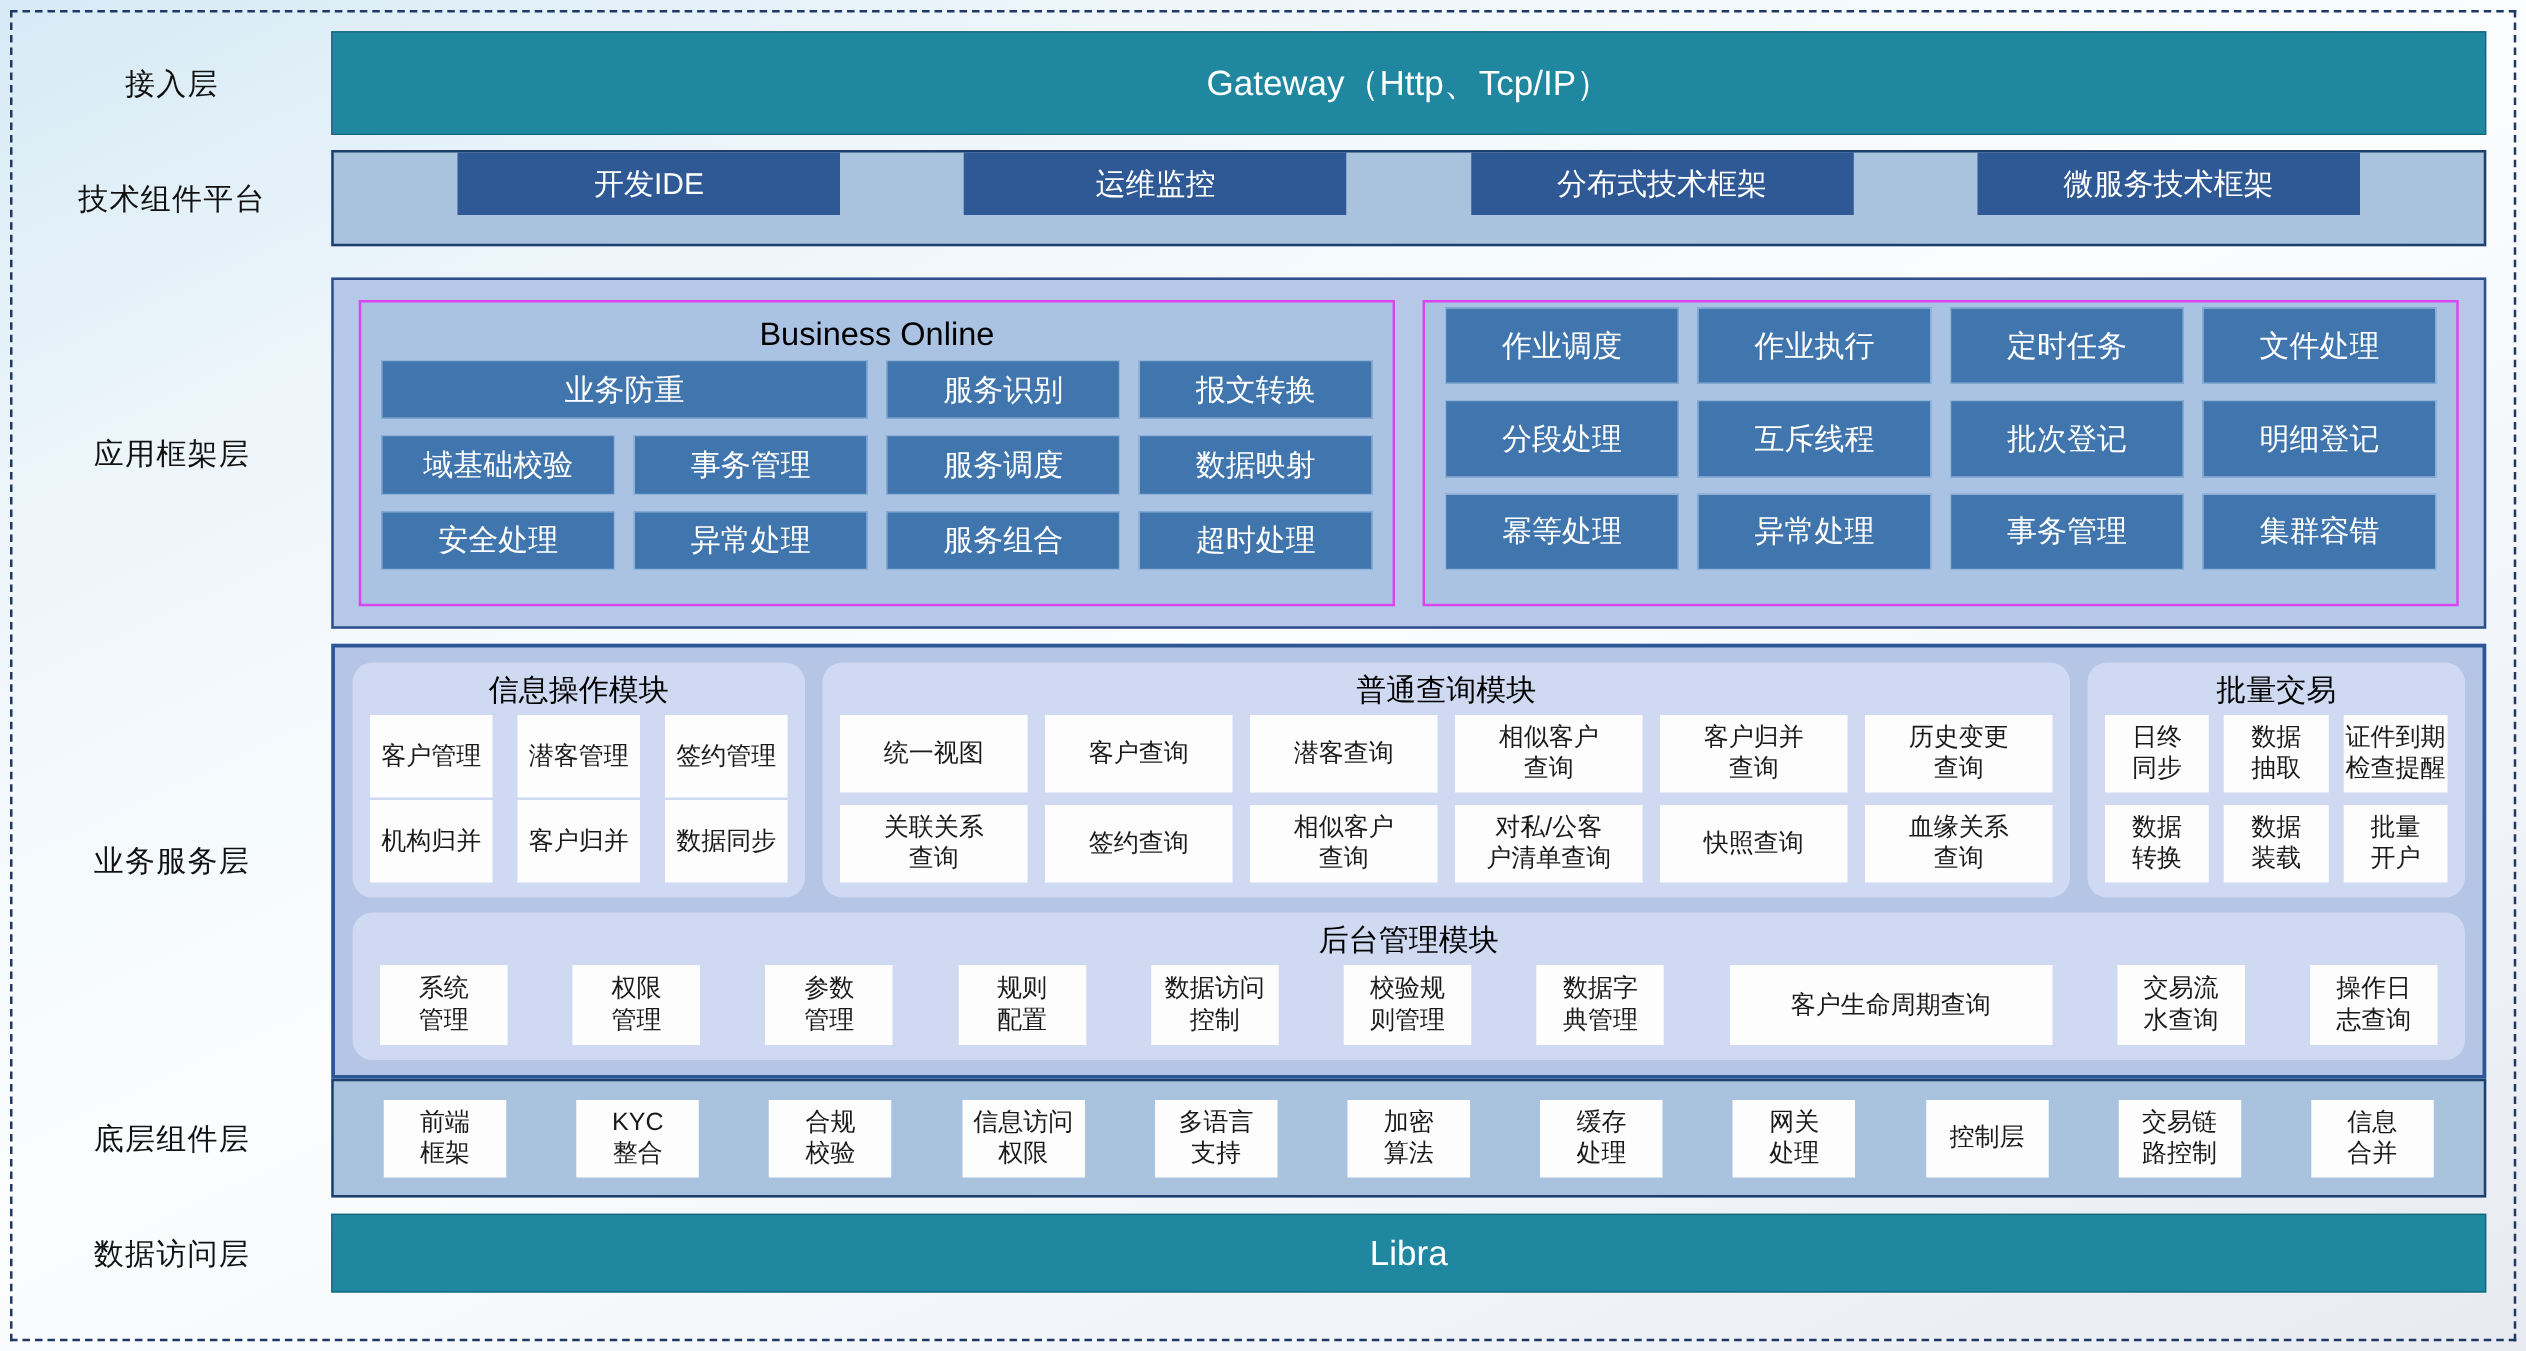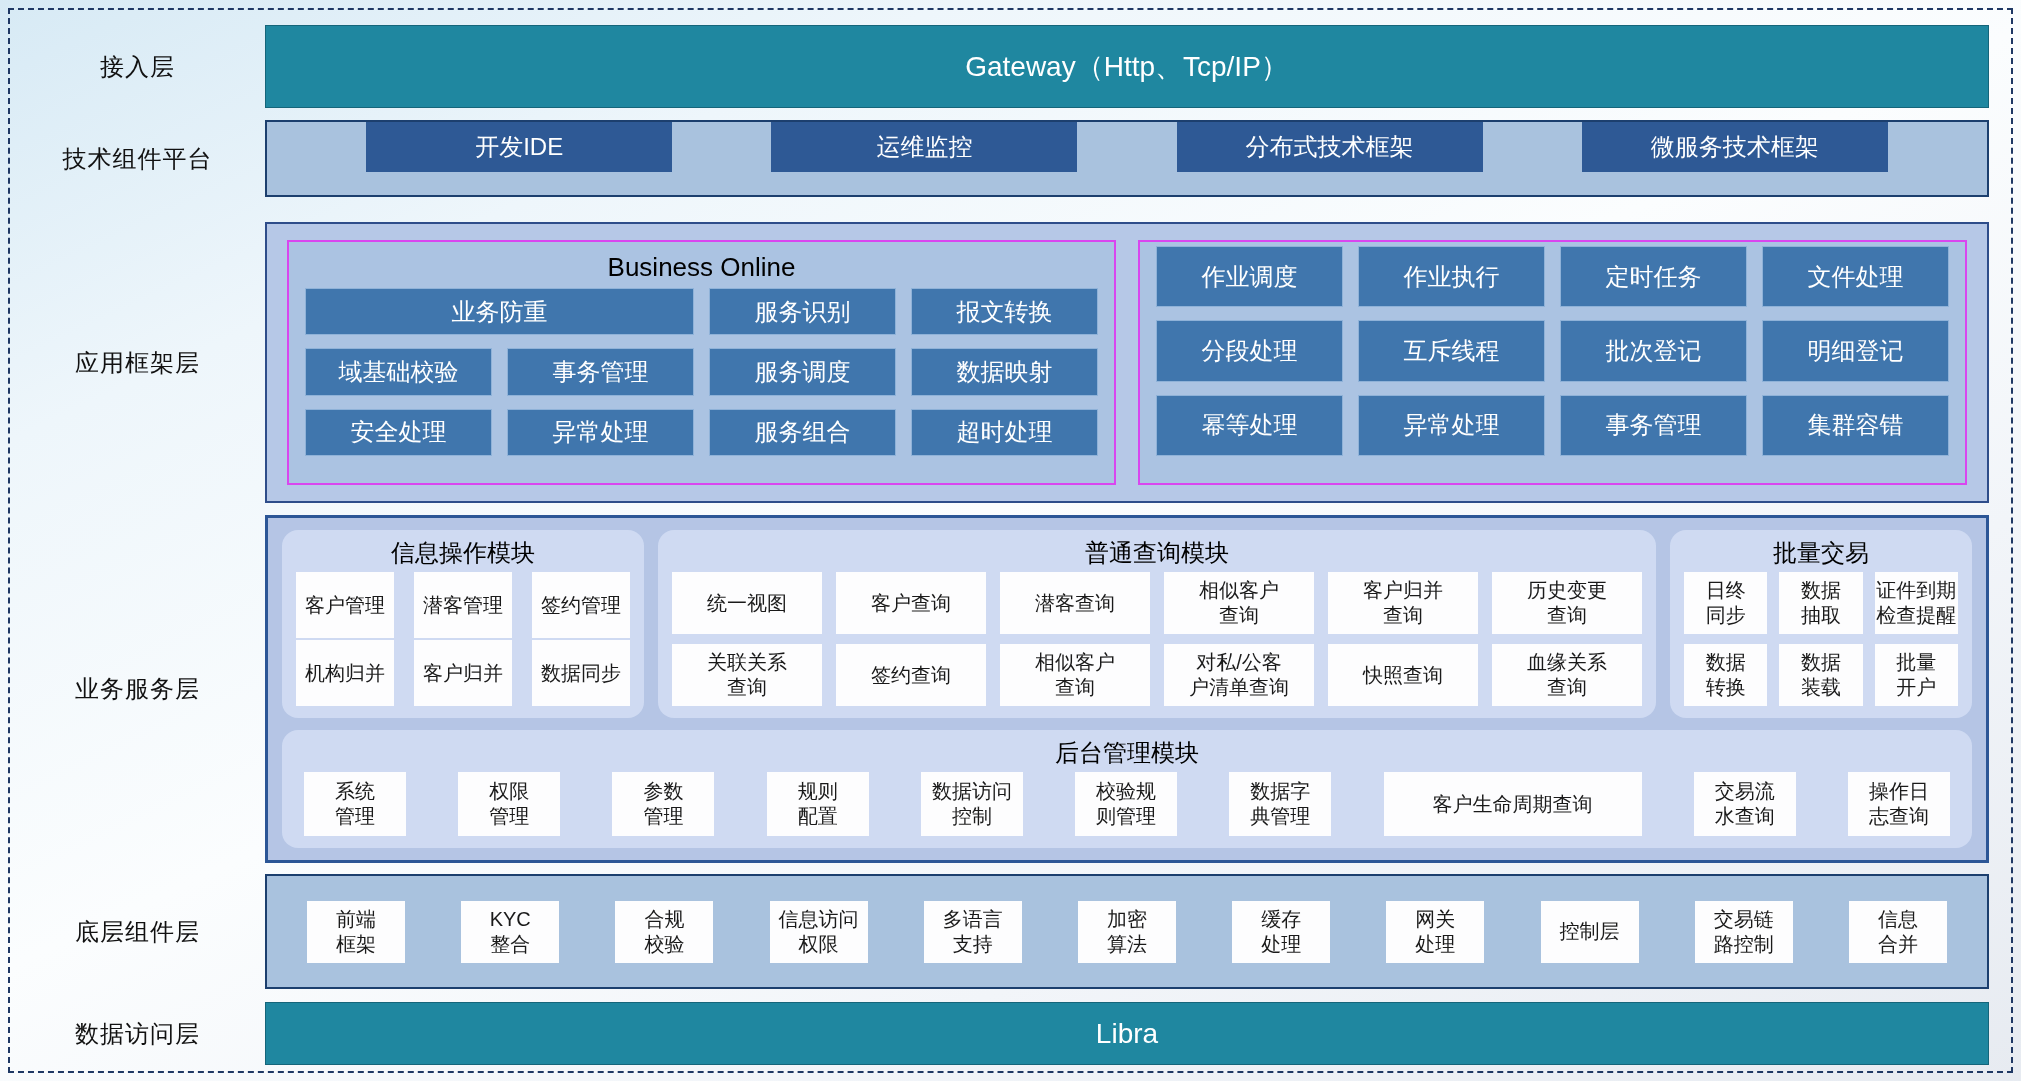--- a/index.html
+++ b/index.html
@@ -57,21 +57,21 @@
   
   .base-row { background:#a9c2de; border:2px solid #1c3f6e; display:flex;
               justify-content:space-between; align-items:center; padding:0 40px; }
   .base-row .card { width:98px; height:62px; }
 
   
   .r-access  { height:83px; }
   .r-tech    { height:77px;  margin-top:12px; }
   .r-appfw   { height:281px; margin-top:25px; }
   .r-service { height:348px; margin-top:12px; }
-  .r-base    { height:115px;  margin-top:11px; }
+  .r-base    { height:95px;  }
   .r-data    { height:63px;  margin-top:13px; }
 </style>
 </head>
 <body>
 
 <div class="canvas">
   <div class="frame"></div>
   <div class="rows">
 
     <div class="layer-row r-access">

